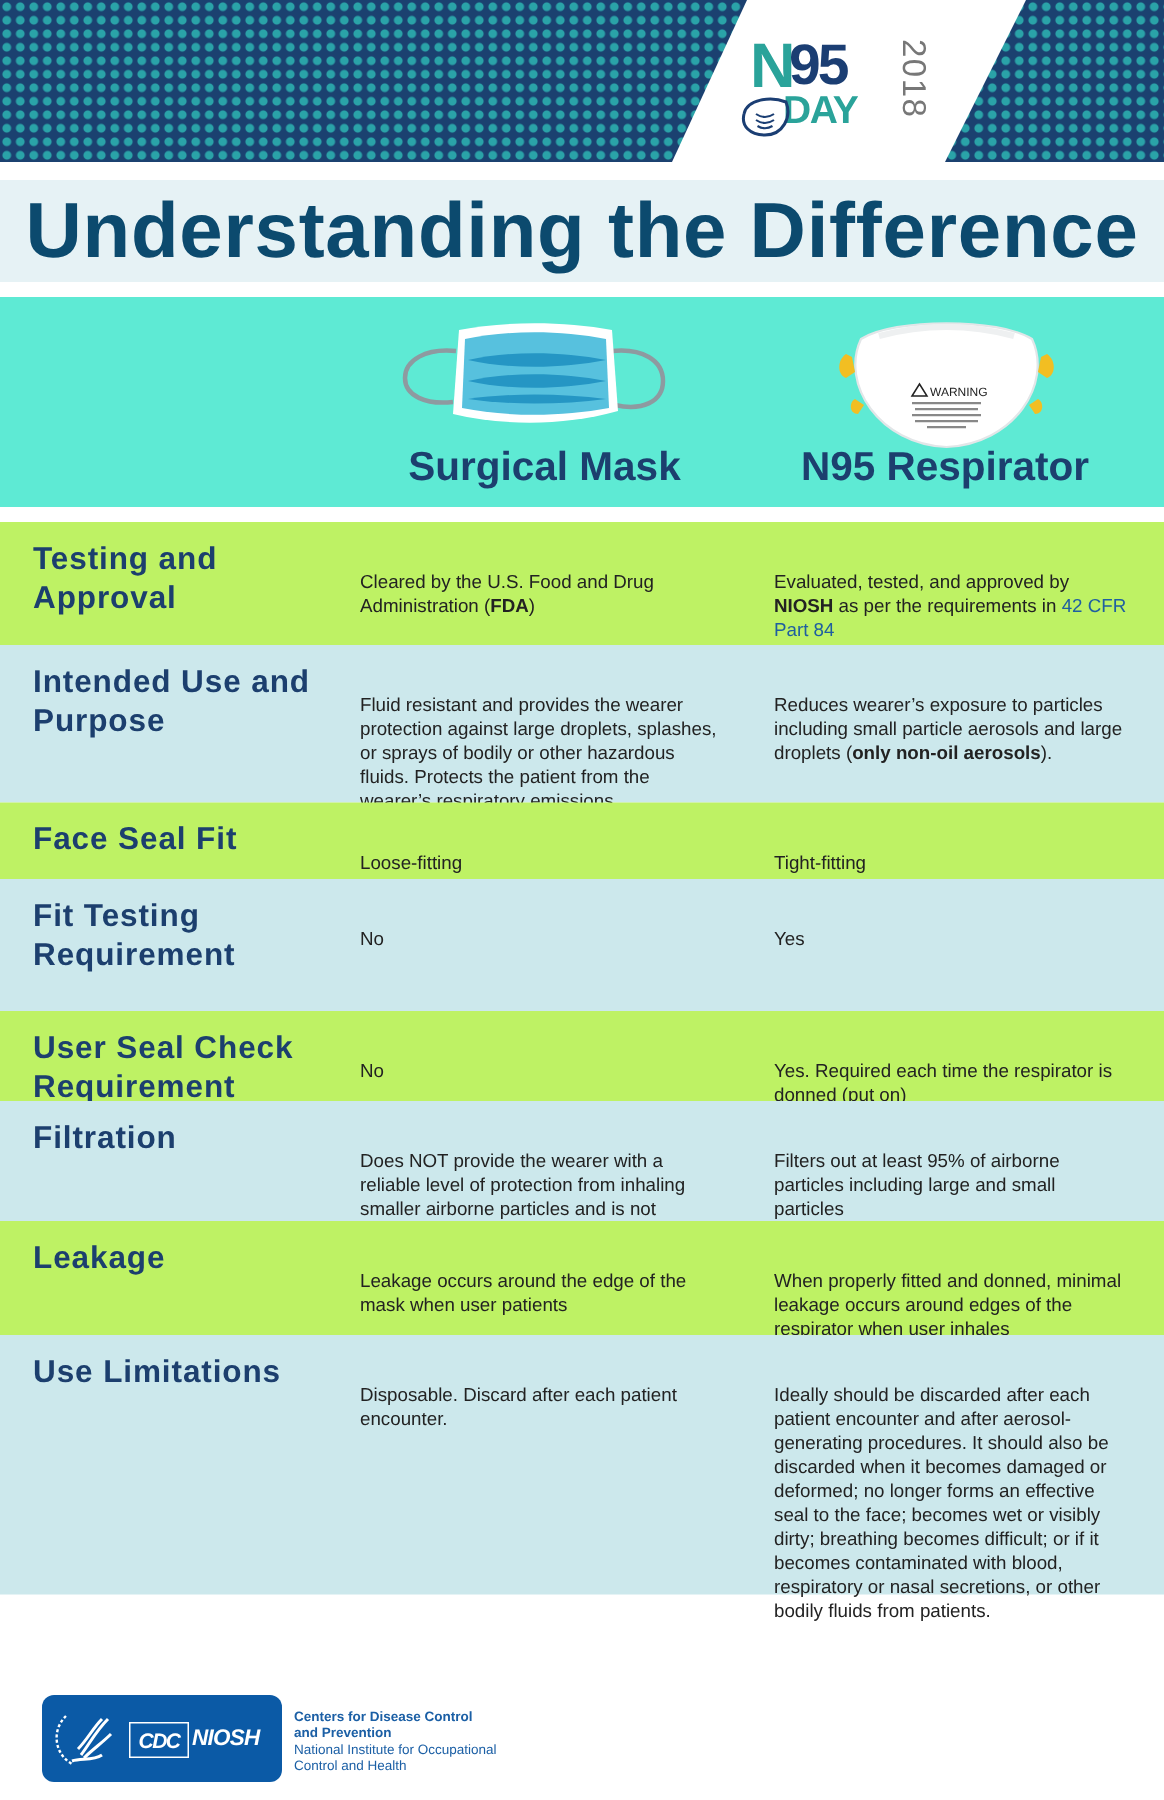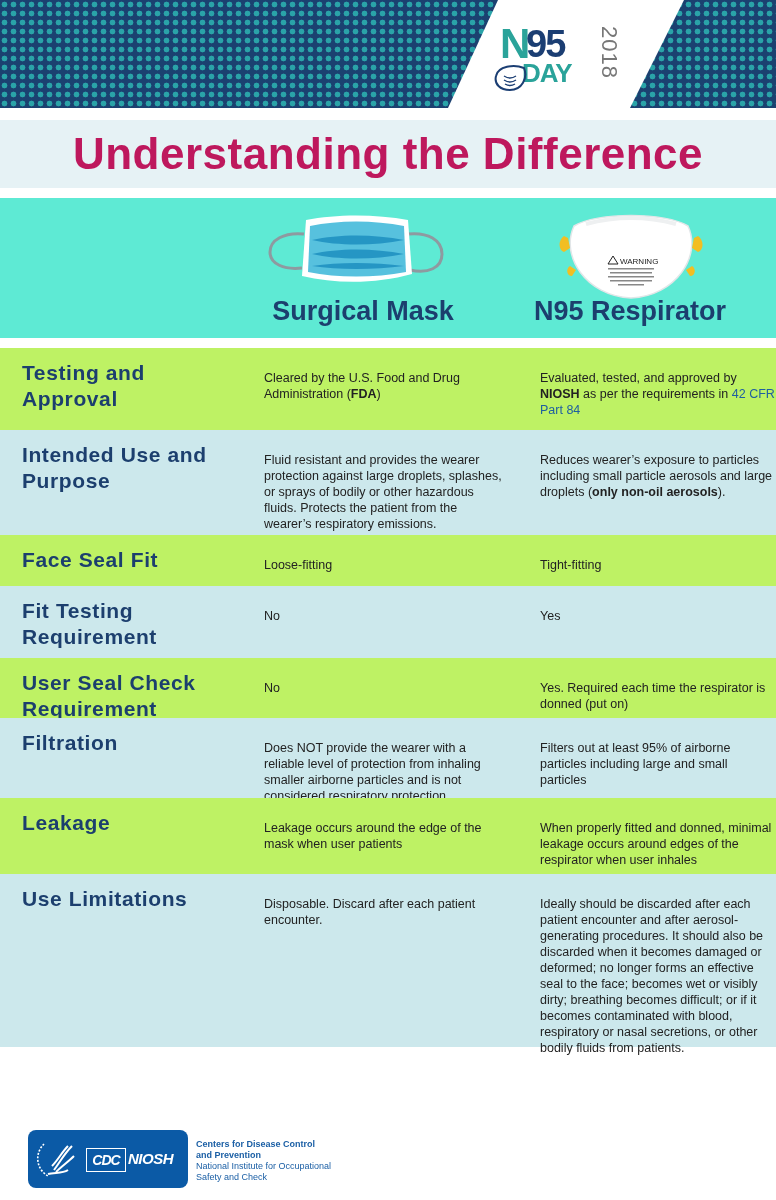--- a/index.html
+++ b/index.html
@@ -30,21 +30,21 @@
   .logo .day { position: absolute; left: 30px; top: 38px; font-weight: 900; font-size: 26px; line-height: 26px; color: #2aa39a; letter-spacing: -1px; }
   .logo .year { position: absolute; left: 96px; top: 30px; font-size: 22px; color: #777777; transform: rotate(90deg); transform-origin: left top; letter-spacing: 1px; left: 130px; top: 4px; }
   .logo .maskicon { position: absolute; left: 0; top: 40px; }
 
   .title-band {
     position: absolute; left: 0; top: 120px; width: 776px; height: 68px;
     background: #e6f2f5;
     display: flex; align-items: center; justify-content: center;
   }
   .title-band h1 {
-    margin: 0; font-size: 44px; font-weight: 700; color: #be185d;
+    margin: 0; font-size: 52px; font-weight: 700; color: #0c4a6e;
     letter-spacing: 0.5px;
   }
 
   .image-band {
     position: absolute; left: 0; top: 198px; width: 776px; height: 140px;
     background: #5eead4;
   }
   .col-head {
     position: absolute; top: 98px; font-size: 27px; font-weight: 700; color: #1c3f6e;
     text-align: center;
@@ -56,21 +56,21 @@
   .rows { position: absolute; left: 0; top: 348px; width: 776px; }
   .row { position: relative; width: 776px; }
   .row.light { background: #bef264; }
   .row.dark { background: #cce8ec; }
   .row .label {
     position: absolute; left: 22px; top: 12px; width: 200px;
     font-size: 21px; font-weight: 700; color: #1c3f6e; line-height: 26px;
     letter-spacing: 0.6px;
   }
   .row .cell {
-    position: absolute; top: 22px; font-size: 12.5px; color: #222222; line-height: 16px; margin-left: 24px;
+    position: absolute; top: 32px; font-size: 12.5px; color: #222222; line-height: 16px;
   }
   .row .cell.c1 { left: 240px; width: 240px; }
   .row .cell.c2 { left: 516px; width: 236px; }
   .row .cell b { font-weight: 700; }
   .row .cell .link { color: #1f5fa0; }
 
   .footer { position: absolute; left: 0; top: 1113px; width: 776px; height: 87px; background: #ffffff; }
   .agency-box {
     position: absolute; left: 28px; top: 17px; width: 160px; height: 58px;
     background: #0b5aa6; border-radius: 8px;
@@ -143,21 +143,21 @@
     <div class="cell c1">Fluid resistant and provides the wearer protection against large droplets, splashes, or sprays of bodily or other hazardous fluids. Protects the patient from the wearer’s respiratory emissions.</div>
     <div class="cell c2"><span>Reduces wearer’s exposure to particles including small particle aerosols and large droplets (</span><b>only non-oil aerosols</b><span>).</span></div>
   </div>
 
   <div class="row light" style="height:51px;">
     <div class="label">Face Seal Fit</div>
     <div class="cell c2">Tight-fitting</div>
     <div class="cell c1">Loose-fitting</div>
   </div>
 
-  <div class="row dark" style="height:72px;">
+  <div class="row dark" style="height:88px;">
     <div class="label">Fit Testing Requirement</div>
     <div class="cell c1">No</div>
     <div class="cell c2">Yes</div>
   </div>
 
   <div class="row light" style="height:60px;">
     <div class="label">User Seal Check Requirement</div>
     <div class="cell c1">No</div>
     <div class="cell c2">Yes. Required each time the respirator is donned (put on)</div>
   </div>
@@ -188,15 +188,15 @@
       <path d="M20 34 C26 26, 30 18, 38 10 M18 30 C24 24, 28 16, 34 10 M22 36 C28 30, 34 26, 40 20" fill="none" stroke="#ffffff" stroke-width="2"></path>
       <path d="M14 38 C20 36, 28 38, 34 34" fill="none" stroke="#ffffff" stroke-width="2"></path>
     </svg>
     <div style="position:absolute; left:58px; top:18px; width:38px; height:22px; border:1.5px solid #fff; color:#fff; font-weight:900; font-size:14px; text-align:center; line-height:22px; font-style:italic; letter-spacing:-1px;">CDC</div>
     <div style="position:absolute; left:100px; top:20px; color:#fff; font-weight:900; font-size:15px; font-style:italic; letter-spacing:-0.5px;">NIOSH</div>
   </div>
   <div class="agency-text">
     <div class="b">Centers for Disease Control</div>
     <div class="b">and Prevention</div>
     <div>National Institute for Occupational</div>
-    <div>Safety and Check</div>
+    <div>Control and Health</div>
   </div>
 </div>
 
 </body></html>

